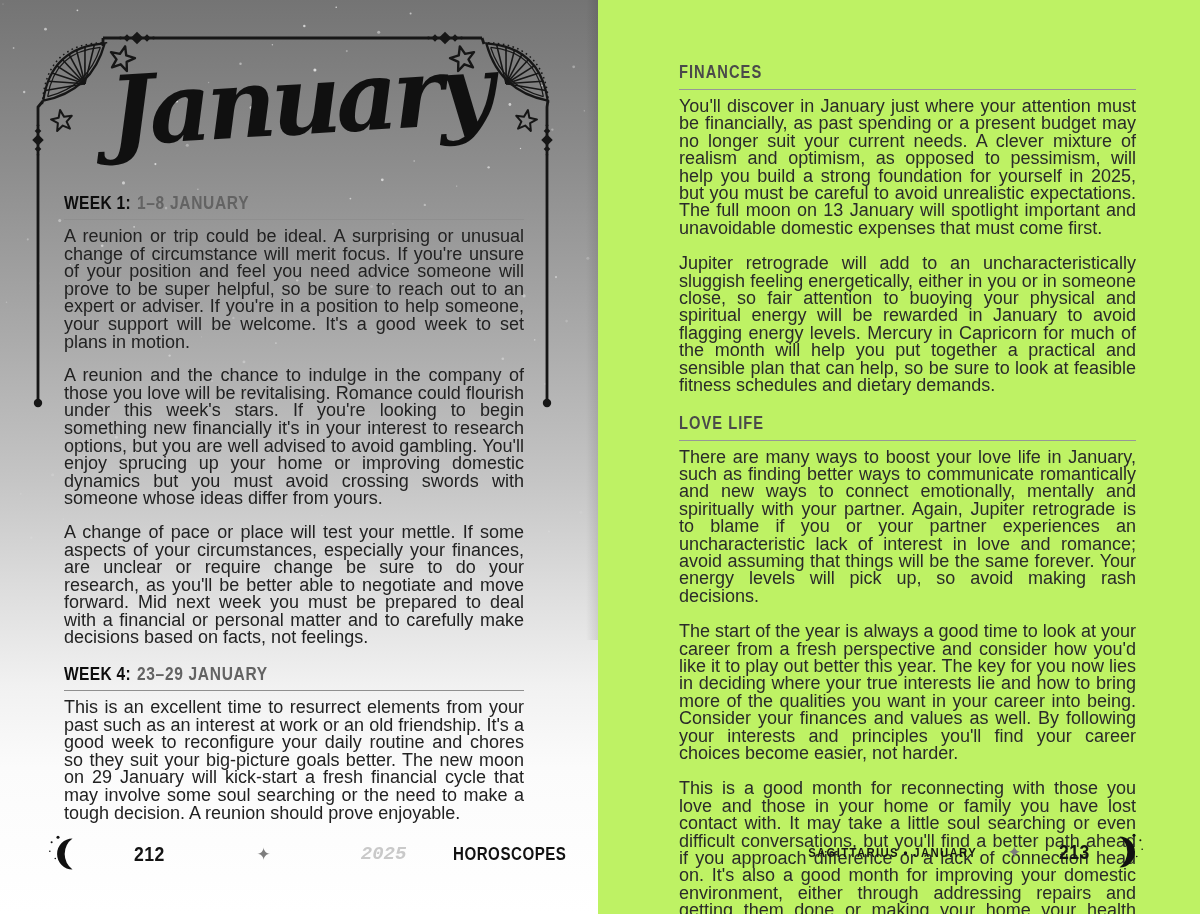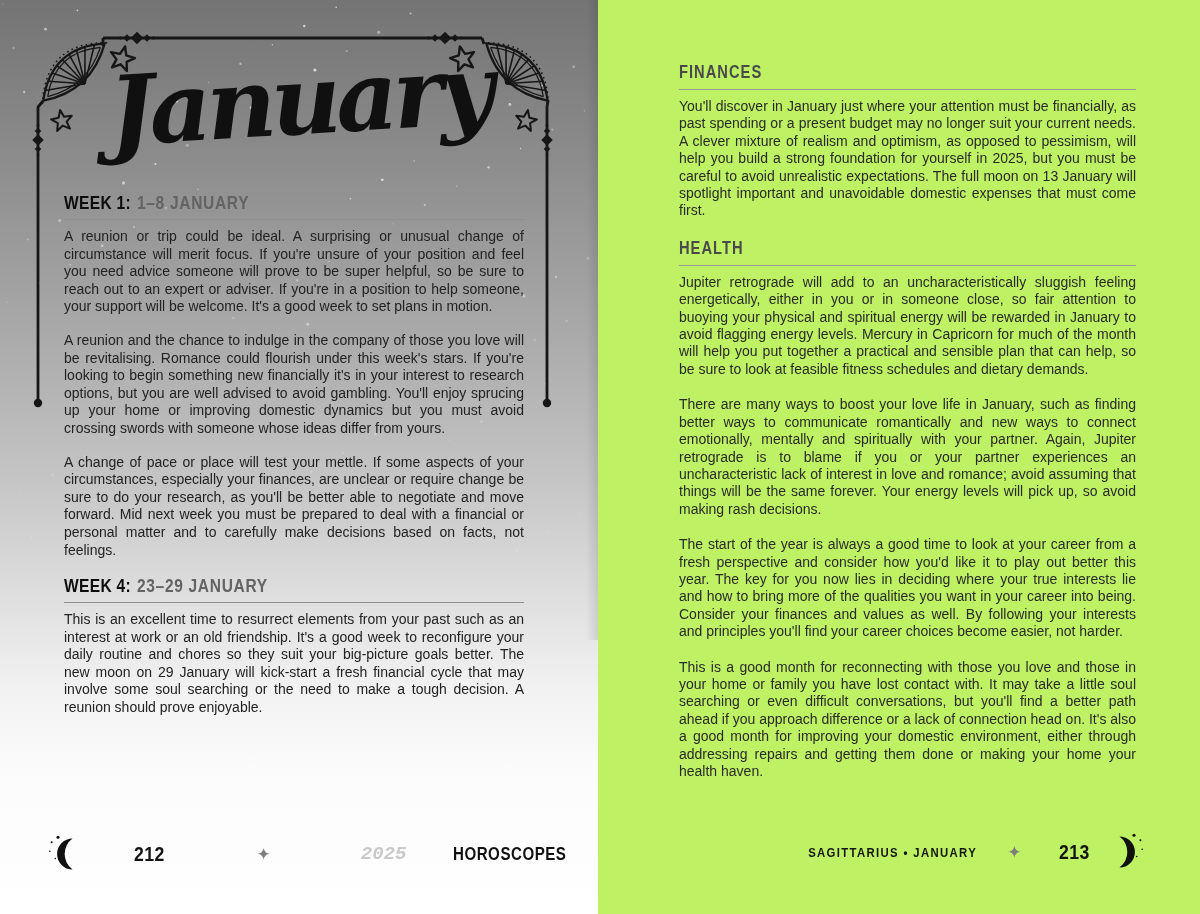--- a/index.html
+++ b/index.html
@@ -15,21 +15,21 @@
   .month-title{position:absolute;left:0;top:44px;width:598px;text-align:center;
     font-family:"DejaVu Serif",serif;font-style:italic;font-weight:bold;
     font-size:96px;letter-spacing:-5px;color:#101010;transform:rotate(-3.5deg);}
   .weeks{position:absolute;left:64px;top:192px;width:460px;}
   .week + .week{margin-top:16px;}
   .week-head{border-bottom:1px solid #8f8f8f;padding-bottom:5px;white-space:nowrap;}
   .cond{display:inline-block;transform:scaleX(0.84);transform-origin:0 50%;}
   .cond-r{display:inline-block;transform:scaleX(0.84);transform-origin:100% 50%;}
   .wlabel{font-size:18.5px;font-weight:700;color:#0d0d0d;letter-spacing:0.4px;}
   .wdate{font-size:18.5px;font-weight:700;color:#636363;margin-left:7px;letter-spacing:0.8px;}
-  .week p,.sec p{margin:8px 0 0 0;font-size:14px;line-height:17.6px;color:#222222;
+  .week p,.sec p{margin:8px 0 0 0;font-size:18px;line-height:17.6px;color:#222222;
     text-align:justify;}
   
   .page-right{position:absolute;left:598px;top:0;width:602px;height:914px;background:#bef264;}
   .sections{position:absolute;left:81px;top:62px;width:457px;}
   .sec + .sec{margin-top:18px;}
   .sec-head{border-bottom:1px solid #979797;padding-bottom:6px;white-space:nowrap;}
   .shead{font-size:17.5px;font-weight:700;color:#4a4a4a;letter-spacing:1.2px;}
   .sec p{color:#2a2a2a;line-height:17.4px;}
   
   .footer-left{position:absolute;left:48px;bottom:38px;display:flex;align-items:center;gap:40px;}
@@ -249,26 +249,26 @@
 
   <div class="page-right">
     <div class="sections">
       <div class="sec">
         <div class="sec-head">
           <span class="shead cond">FINANCES</span>
         </div>
         <p>You'll discover in January just where your attention must be financially, as past spending or a present budget may no longer suit your current needs. A clever mixture of realism and optimism, as opposed to pessimism, will help you build a strong foundation for yourself in 2025, but you must be careful to avoid unrealistic expectations. The full moon on 13 January will spotlight important and unavoidable domestic expenses that must come first.</p>
       </div>
       <div class="sec">
+        <p>Jupiter retrograde will add to an uncharacteristically sluggish feeling energetically, either in you or in someone close, so fair attention to buoying your physical and spiritual energy will be rewarded in January to avoid flagging energy levels. Mercury in Capricorn for much of the month will help you put together a practical and sensible plan that can help, so be sure to look at feasible fitness schedules and dietary demands.</p>
+      </div>
+      <div class="sec">
         <div class="sec-head">
-          <span class="shead cond">HEALTH</span>
-        </div>
-        <p>Jupiter retrograde will add to an uncharacteristically sluggish feeling energetically, either in you or in someone close, so fair attention to buoying your physical and spiritual energy will be rewarded in January to avoid flagging energy levels. Mercury in Capricorn for much of the month will help you put together a practical and sensible plan that can help, so be sure to look at feasible fitness schedules and dietary demands.</p>
-      </div>
-      <div class="sec">
+          <span class="shead cond">LOVE LIFE</span>
+        </div>
         <p>There are many ways to boost your love life in January, such as finding better ways to communicate romantically and new ways to connect emotionally, mentally and spiritually with your partner. Again, Jupiter retrograde is to blame if you or your partner experiences an uncharacteristic lack of interest in love and romance; avoid assuming that things will be the same forever. Your energy levels will pick up, so avoid making rash decisions.</p>
       </div>
       <div class="sec">
         <p>The start of the year is always a good time to look at your career from a fresh perspective and consider how you'd like it to play out better this year. The key for you now lies in deciding where your true interests lie and how to bring more of the qualities you want in your career into being. Consider your finances and values as well. By following your interests and principles you'll find your career choices become easier, not harder.</p>
       </div>
       <div class="sec">
         <p>This is a good month for reconnecting with those you love and those in your home or family you have lost contact with. It may take a little soul searching or even difficult conversations, but you'll find a better path ahead if you approach difference or a lack of connection head on. It's also a good month for improving your domestic environment, either through addressing repairs and getting them done or making your home your health haven.</p>
       </div>
     </div>
 

